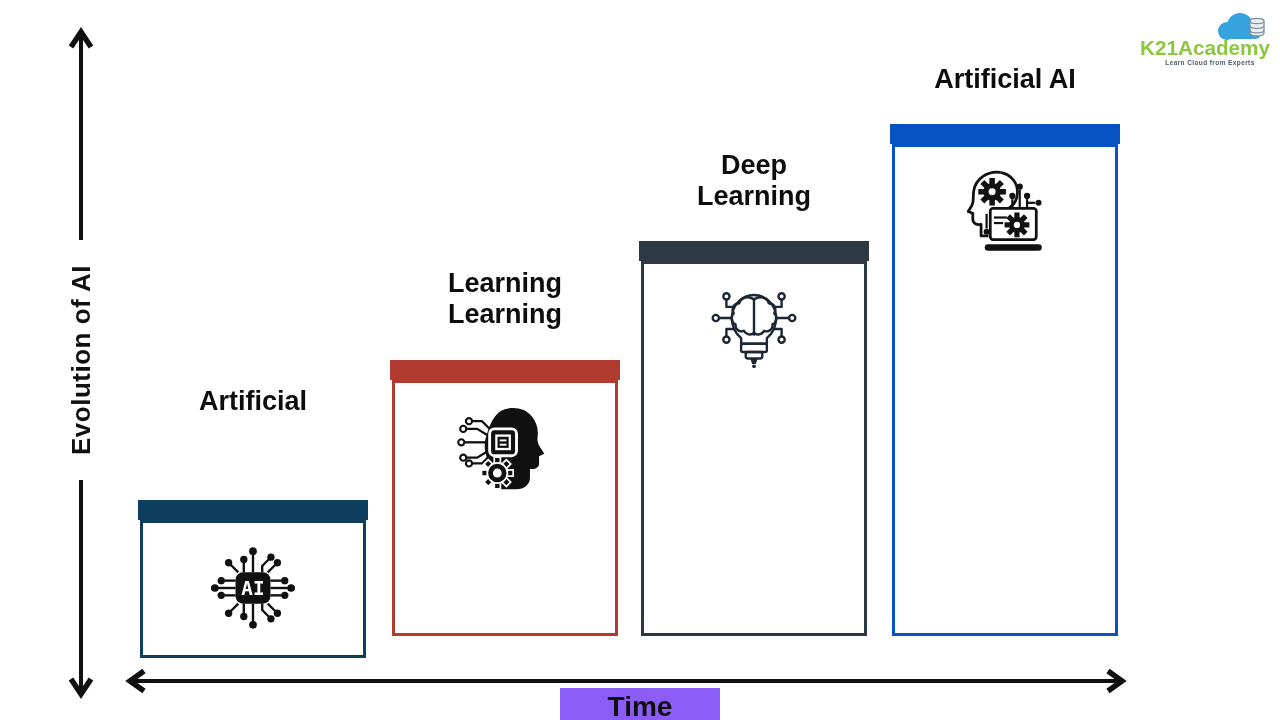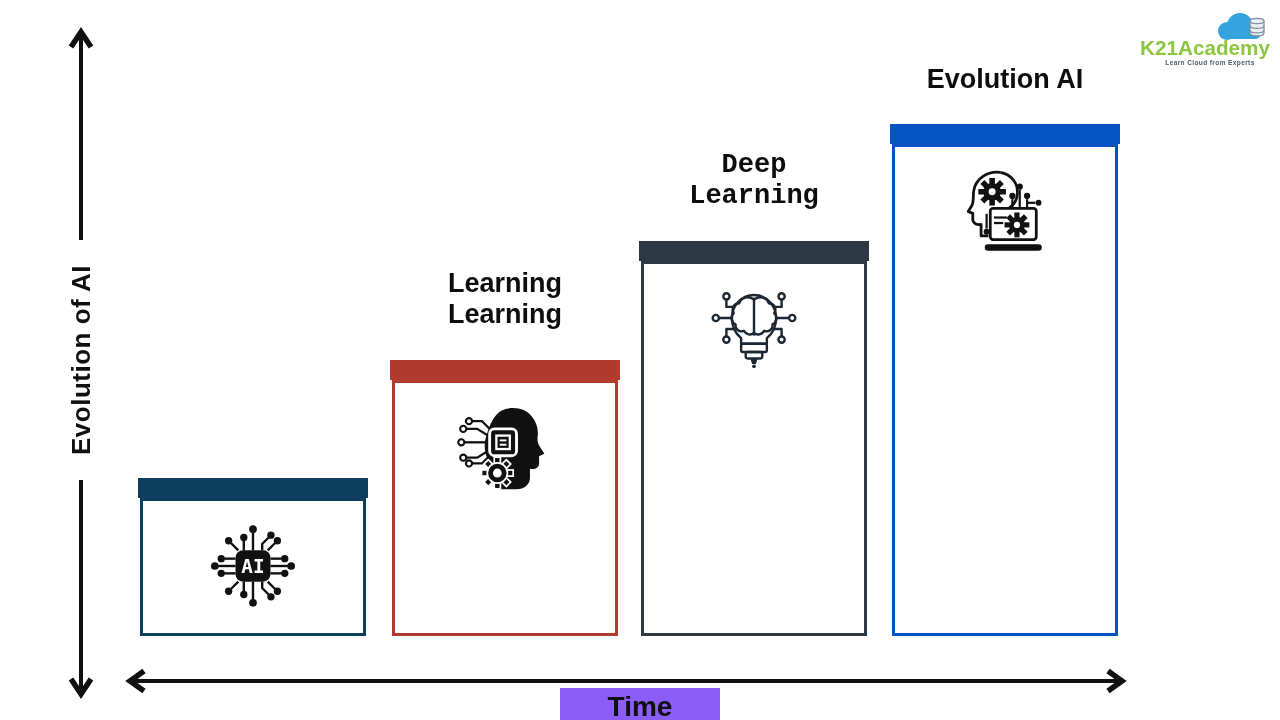--- a/index.html
+++ b/index.html
@@ -25,27 +25,27 @@
 
   
   .stage { position:absolute; width:230px; }
   .stage-header { position:absolute; left:0; right:0; top:0; height:20px; }
   .stage-body { position:absolute; left:2px; right:2px; top:20px; bottom:0; background:#fff; border:3px solid; }
   .stage-icon { position:absolute; left:50%; transform:translateX(-50%); top:42px; }
   .stage-label {
     position:absolute; width:260px; text-align:center;
     font-size:27px; line-height:31px; font-weight:800; color:#0d0d0d;
   }
-  #stage-1 { left:138px; top:478px; height:158px; }
+  #stage-1 { left:138px; top:500px; height:158px; }
   #stage-2 { left:390px; top:360px; height:276px; }
   #stage-3 { left:639px; top:241px; height:395px; }
   #stage-4 { left:890px; top:124px; height:512px; }
   #stage-label-1 { left:123px; top:386px; }
   #stage-label-2 { left:375px; top:268px; }
-  #stage-label-3 { left:624px; top:150px;font-family:Liberation Mono, monospace; }
+  #stage-label-3 { left:624px; top:150px; }
   #stage-label-4 { left:875px; top:64px; }
 
   
   #logo { position:absolute; left:1138px; top:10px; width:140px; height:58px; }
 </style>
 </head>
 <body>
 
 <div id="canvas">
 
@@ -57,31 +57,32 @@
   <div class="y-axis-label">Evolution of AI</div>
 
   <svg id="x-axis" class="axis-svg" viewBox="0 0 1010 32">
     <line x1="12" y1="17" x2="996" y2="17" stroke="#101010" stroke-width="4"></line>
     <polyline points="22,7 8,17 22,27" fill="none" stroke="#101010" stroke-width="5.5"></polyline>
     <polyline points="986,7 1000,17 986,27" fill="none" stroke="#101010" stroke-width="5.5"></polyline>
   </svg>
   <div class="x-axis-label">Time</div>
 
   <div class="stage-label" id="stage-label-1">
+    <div>Artificial</div>
   </div>
   <div class="stage-label" id="stage-label-2">
     <div>Learning</div>
     <div>Learning</div>
   </div>
   <div class="stage-label" id="stage-label-3">
     <div>Deep</div>
     <div>Learning</div>
   </div>
   <div class="stage-label" id="stage-label-4">
-    <div>Evolution AI</div>
+    <div>Artificial AI</div>
   </div>
 
   <div class="stage" id="stage-1">
     <div class="stage-header" style="background-color: rgb(14, 62, 94);"></div>
     <div class="stage-body" style="border-color: rgb(14, 62, 94);"></div>
     <svg class="stage-icon" width="92" height="92" viewBox="0 0 100 100">
       <g stroke="#111" stroke-width="2.6" fill="none">
         <polyline points="40,33 40,22"></polyline>
           <polyline points="50,33 50,13"></polyline>
           <polyline points="60,33 60,26 67,19"></polyline>

